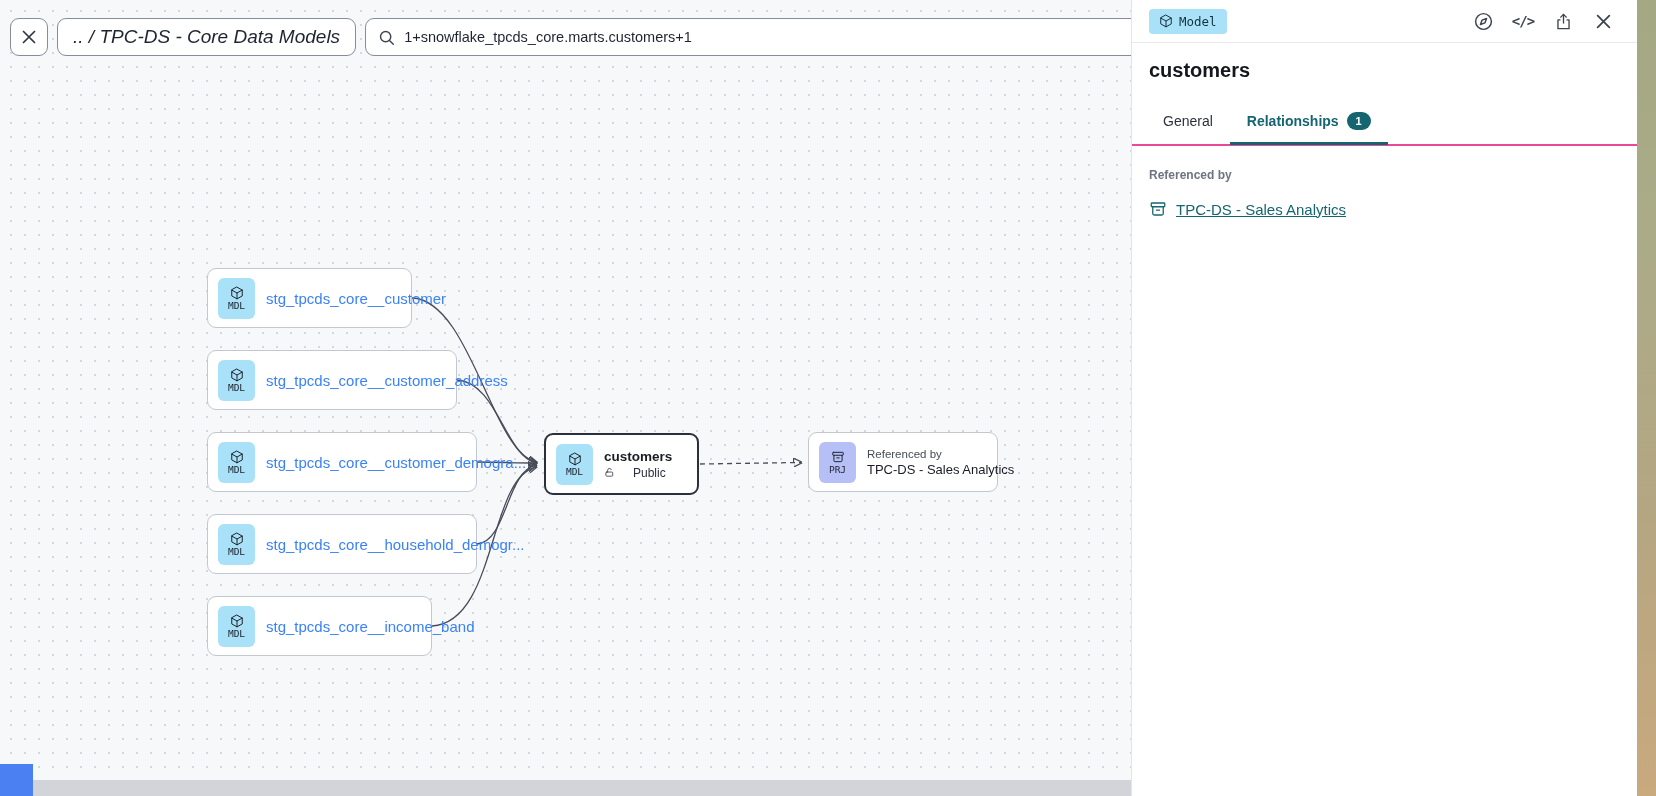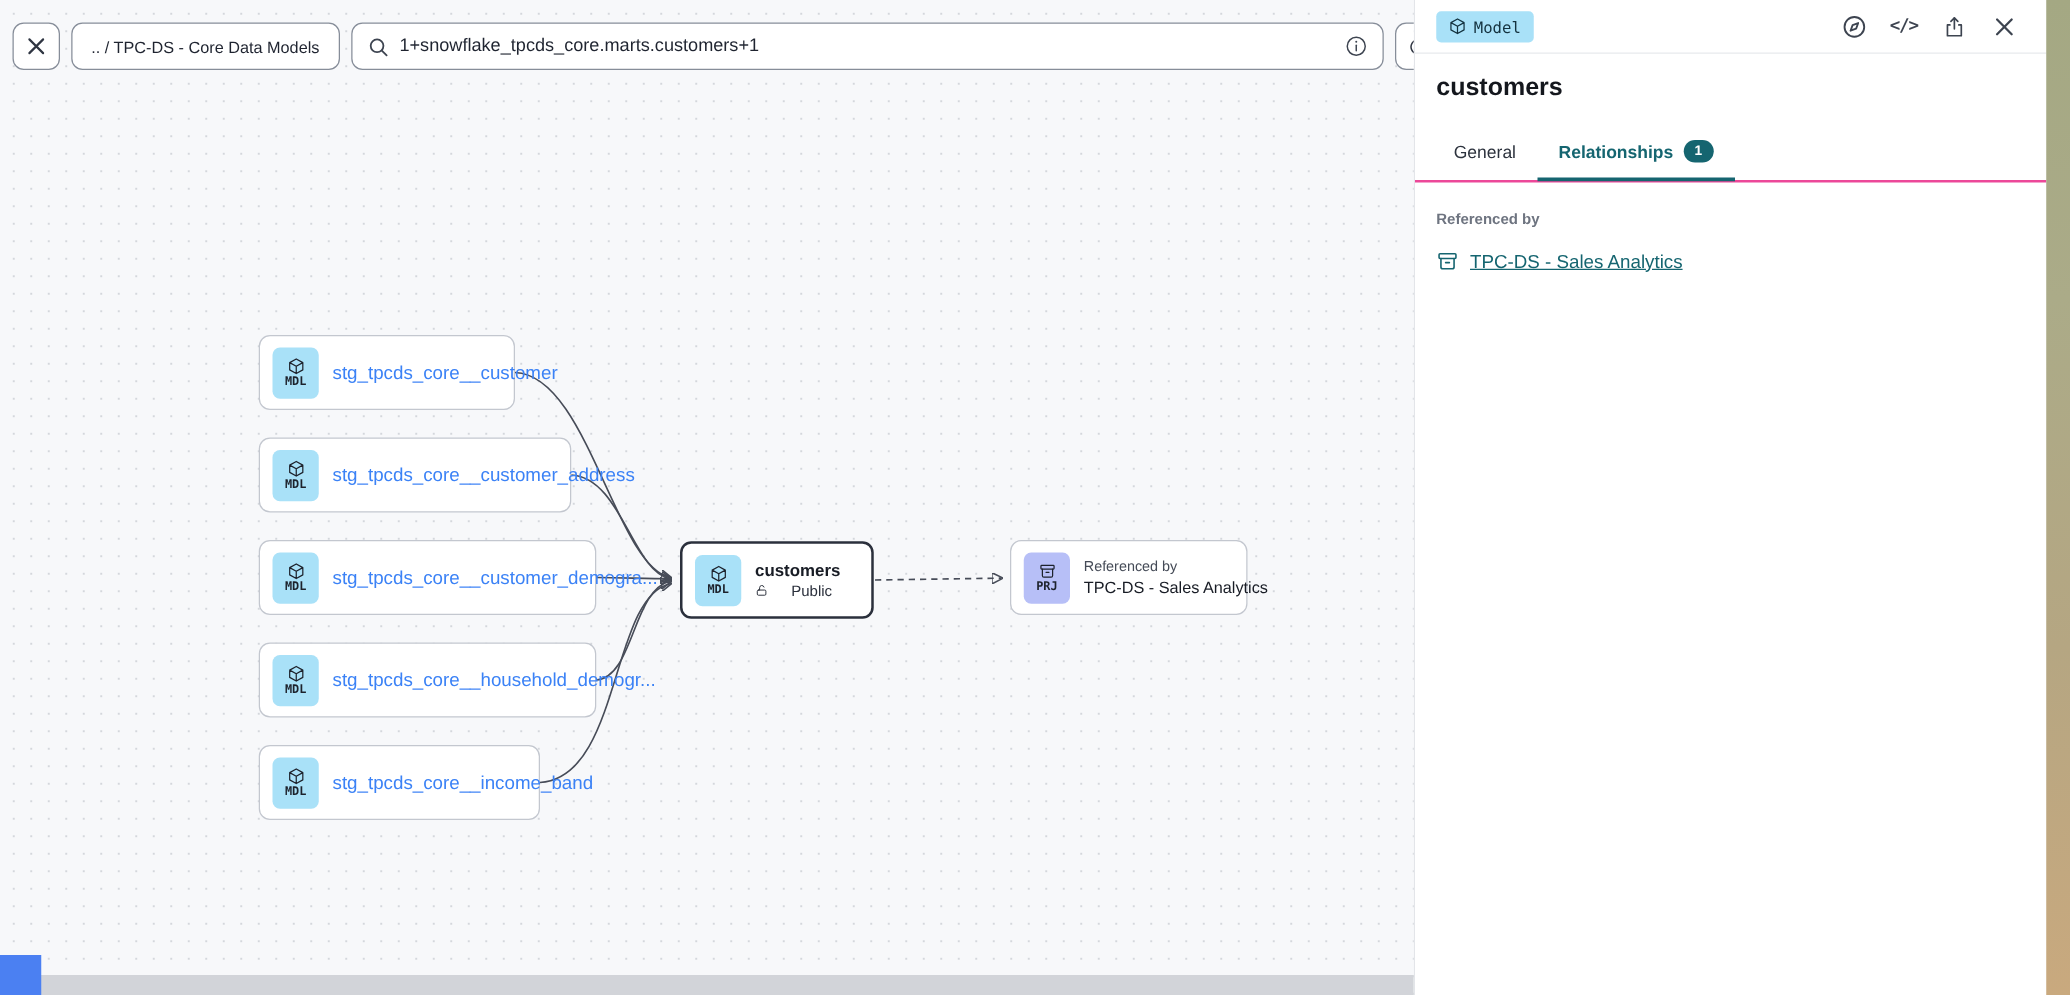--- a/index.html
+++ b/index.html
@@ -21,22 +21,22 @@
 
   
   .toolbar { position:absolute; left:10px; top:18px; display:flex; align-items:center; gap:9px; z-index:5; }
   .tbtn {
     width:38px; height:38px; flex:none; background:#fff; border:1px solid #868d99;
     border-radius:9px; display:flex; align-items:center; justify-content:center; cursor:pointer;
   }
   .tbtn svg { stroke:#2f3542; }
   .crumb {
     height:38px; background:#fff; border:1px solid #868d99; border-radius:9px;
-    display:flex; align-items:center; padding:0 15px; font-size:13px; color:#1f2430;
-    white-space:nowrap; cursor:pointer;
+    display:flex; align-items:center; padding:0 15px; font-size:19px; color:#1f2430;
+    white-space:nowrap; cursor:pointer;font-style:italic;
   }
   .searchbar {
     width:826px; height:38px; background:#fff; border:1px solid #868d99; border-radius:9px;
     display:flex; align-items:center; padding:0 12px; gap:9px;
   }
   .searchbar input {
     flex:1; border:none; outline:none; font-family:"Liberation Sans",sans-serif;
     font-size:14.5px; color:#1f2430; background:transparent;
   }
   .icon-stroke { fill:none; stroke:#3d4450; stroke-width:1.7; stroke-linecap:round; stroke-linejoin:round; }
@@ -46,21 +46,21 @@
     position:absolute; background:#fff; border:1px solid #c3c7cf; border-radius:9px;
     display:flex; align-items:center; padding:0 10px; gap:11px; z-index:2; cursor:pointer;
   }
   .node-icon {
     width:37px; height:41px; flex:none; border-radius:6px;
     display:flex; flex-direction:column; align-items:center; justify-content:center; gap:1px;
   }
   .node-icon.mdl { background:#a9e1f8; }
   .node-icon.prj { background:#b7bff7; }
   .node-icon svg { display:block; }
-  .icon-label { font-family:"DejaVu Sans Mono",monospace; font-size:9.5px; font-weight:bold; color:#1d222c; line-height:1; }
+  .icon-label { font-family:"DejaVu Sans Mono",monospace; font-size:9.5px; font-weight:normal; color:#1d222c; line-height:1; }
   .node-label { font-size:15px; color:#3b82f6; white-space:nowrap; }
 
   .up.n1 { left:207px; top:268px; width:205px; height:60px; }
   .up.n2 { left:207px; top:350px; width:250px; height:60px; }
   .up.n3 { left:207px; top:432px; width:270px; height:60px; }
   .up.n4 { left:207px; top:514px; width:270px; height:60px; }
   .up.n5 { left:207px; top:596px; width:225px; height:60px; }
 
   .node.selected { left:544px; top:433px; width:155px; height:62px; border:2px solid #2b303c; }
   .node-text { display:flex; flex-direction:column; gap:2px; }

